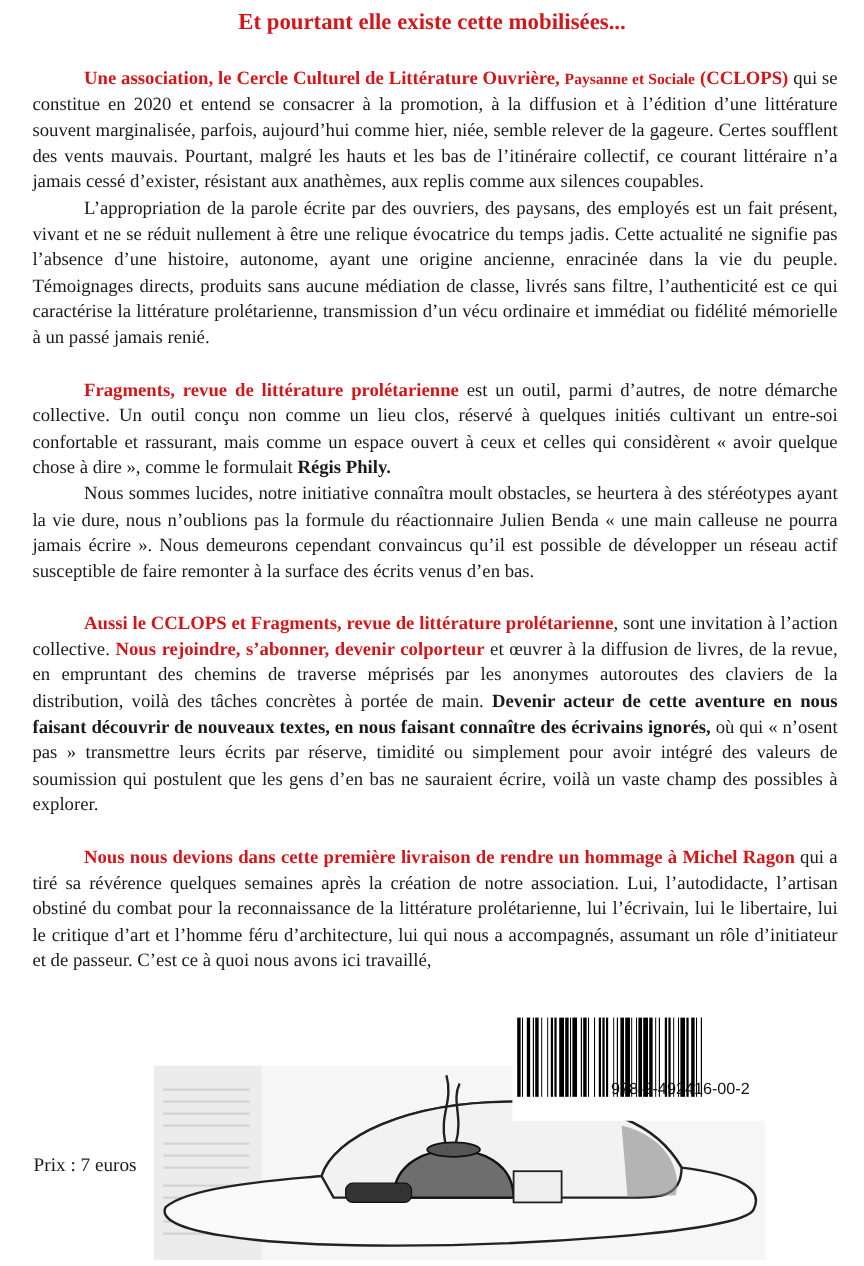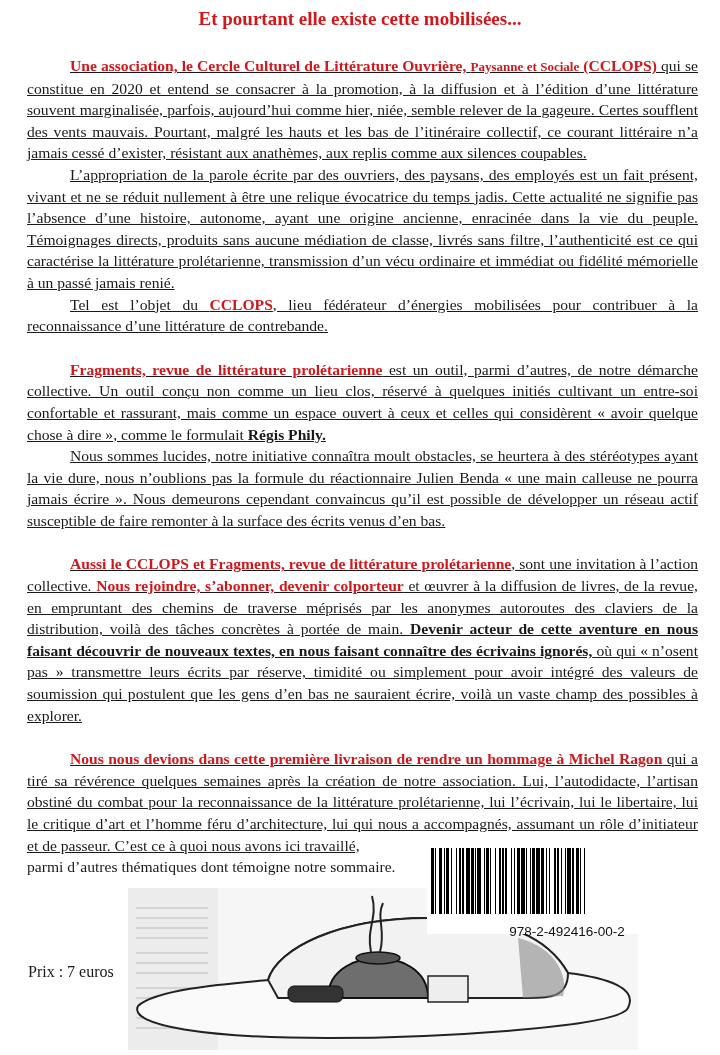--- a/index.html
+++ b/index.html
@@ -2,51 +2,49 @@
 <html><head>
 <meta charset="utf-8">
 <style>
   html, body { margin: 0; padding: 0; background: #ffffff; }
   body { width: 720px; height: 1055px; position: relative; overflow: hidden;
          font-family: "Liberation Serif", "DejaVu Serif", serif; color: #1a1a1a; }
   .title { position: absolute; top: 8px; left: 0; width: 720px; text-align: center;
            font-size: 19px; font-weight: bold; color: #d0181c; }
   .body { position: absolute; top: 55px; left: 27px; width: 671px; font-size: 15.6px;
           line-height: 21.6px; text-align: justify; }
-  .body p { margin: 0; text-indent: 43px; text-decoration: underline; }
+  .body p { margin: 0; text-indent: 43px; }
   .body .gap { height: 22px; }
   .red { color: #d0181c; font-weight: bold; }
   .red-small { color: #d0181c; font-weight: bold; font-size: 13px; }
   .bold { font-weight: bold; }
   .narrow { width: 372px; text-align: justify; }
   .barcode { position: absolute; left: 427px; top: 848px; width: 280px; height: 86px; background: #fff; }
   .barcode .bars { position: absolute; left: 4px; top: 0; width: 272px; height: 66px; display: flex; align-items: stretch; }
   .barcode .bars span { display: block; height: 100%; background: #000; }
-  .barcode .isbn { position: absolute; left: 0; width: 280px; top: 76px; text-align: center;
+  .barcode .isbn { position: absolute; left: 0; width: 280px; top: 52px; text-align: center;
                    font-family: "Liberation Sans", "DejaVu Sans", sans-serif; font-size: 13.5px; color: #111; }
   .price { position: absolute; left: 28px; top: 963px; font-size: 16px; font-weight: normal; }
   .illustration { position: absolute; left: 128px; top: 888px; width: 510px; height: 162px; }
 </style>
 </head>
 <body>
 
 <div class="title">Et pourtant elle existe cette mobilisées...</div>
 
 <div class="body">
   <p><span class="red">Une association, le Cercle Culturel de Littérature Ouvrière,</span> <span class="red-small">Paysanne et Sociale</span> <span class="red">(CCLOPS)</span><span> qui se constitue en 2020 et entend se consacrer à la promotion, à la diffusion et à l’édition d’une littérature souvent marginalisée, parfois, aujourd’hui comme hier, niée, semble relever de la gageure. Certes soufflent des vents mauvais. Pourtant, malgré les hauts et les bas de l’itinéraire collectif, ce courant littéraire n’a jamais cessé d’exister, résistant aux anathèmes, aux replis comme aux silences coupables.</span></p>
   <p>L’appropriation de la parole écrite par des ouvriers, des paysans, des employés est un fait présent, vivant et ne se réduit nullement à être une relique évocatrice du temps jadis. Cette actualité ne signifie pas l’absence d’une histoire, autonome, ayant une origine ancienne, enracinée dans la vie du peuple. Témoignages directs, produits sans aucune médiation de classe, livrés sans filtre, l’authenticité est ce qui caractérise la littérature prolétarienne, transmission d’un vécu ordinaire et immédiat ou fidélité mémorielle à un passé jamais renié.</p>
-  <p><span>Tel est l’objet du </span><span class="red">CCLOPS</span><span>, lieu fédérateur d’énergies mobilisées pour contribuer à la reconnaissance d’une littérature de contrebande.</span></p>
   <div class="gap"></div>
   <p><span class="red">Fragments, revue de littérature prolétarienne</span><span> est un outil, parmi d’autres, de notre démarche collective. Un outil conçu non comme un lieu clos, réservé à quelques initiés cultivant un entre-soi confortable et rassurant, mais comme un espace ouvert à ceux et celles qui considèrent « avoir quelque chose à dire », comme le formulait </span><span class="bold">Régis Phily.</span></p>
   <p>Nous sommes lucides, notre initiative connaîtra moult obstacles, se heurtera à des stéréotypes ayant la vie dure, nous n’oublions pas la formule du réactionnaire Julien Benda « une main calleuse ne pourra jamais écrire ». Nous demeurons cependant convaincus qu’il est possible de développer un réseau actif susceptible de faire remonter à la surface des écrits venus d’en bas.</p>
   <div class="gap"></div>
   <p><span class="red">Aussi le CCLOPS et Fragments, revue de littérature prolétarienne</span><span>, sont une invitation à l’action collective. </span><span class="red">Nous rejoindre, s’abonner, devenir colporteur</span><span> et œuvrer à la diffusion de livres, de la revue, en empruntant des chemins de traverse méprisés par les anonymes autoroutes des claviers de la distribution, voilà des tâches concrètes à portée de main. </span><span class="bold">Devenir acteur de cette aventure en nous faisant découvrir de nouveaux textes, en nous faisant connaître des écrivains ignorés,</span><span> où qui « n’osent pas » transmettre leurs écrits par réserve, timidité ou simplement pour avoir intégré des valeurs de soumission qui postulent que les gens d’en bas ne sauraient écrire, voilà un vaste champ des possibles à explorer.</span></p>
   <div class="gap"></div>
   <p><span class="red">Nous nous devions dans cette première livraison de rendre un hommage à Michel Ragon</span><span> qui a tiré sa révérence quelques semaines après la création de notre association. Lui, l’autodidacte, l’artisan obstiné du combat pour la reconnaissance de la littérature prolétarienne, lui l’écrivain, lui le libertaire, lui le critique d’art et l’homme féru d’architecture, lui qui nous a accompagnés, assumant un rôle d’initiateur et de passeur. C’est ce à quoi nous avons ici travaillé,</span></p>
-  <div class="narrow">parmi d’autres thématiques dont témoigne notre sommaire.</div>
 </div>
 
 <svg class="illustration" viewBox="0 0 510 162">
   <rect x="0" y="0" width="510" height="162" fill="#f6f6f6"></rect>
   <rect x="0" y="0" width="90" height="162" fill="#ececec"></rect>
   <g stroke="#d4d4d4" stroke-width="2">
     <line x1="8" y1="20" x2="80" y2="20"></line>
       <line x1="8" y1="30" x2="80" y2="30"></line>
     <line x1="8" y1="40" x2="80" y2="40"></line>
       <line x1="8" y1="50" x2="80" y2="50"></line>

